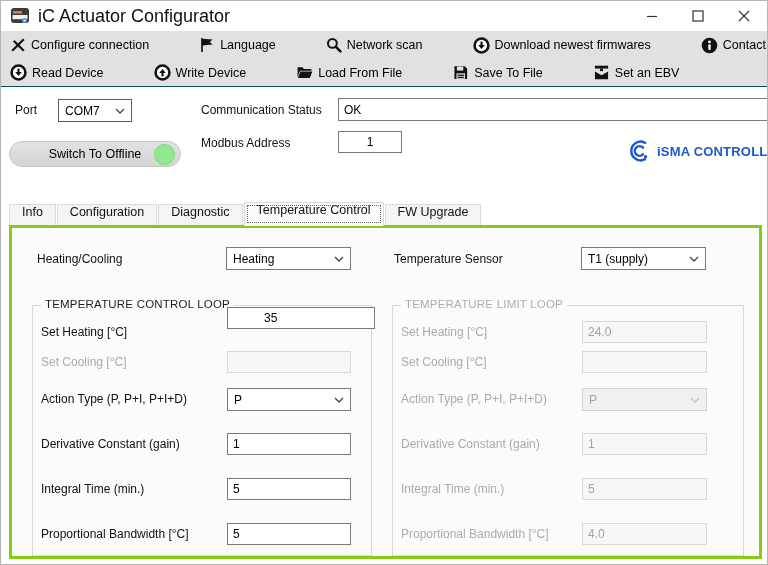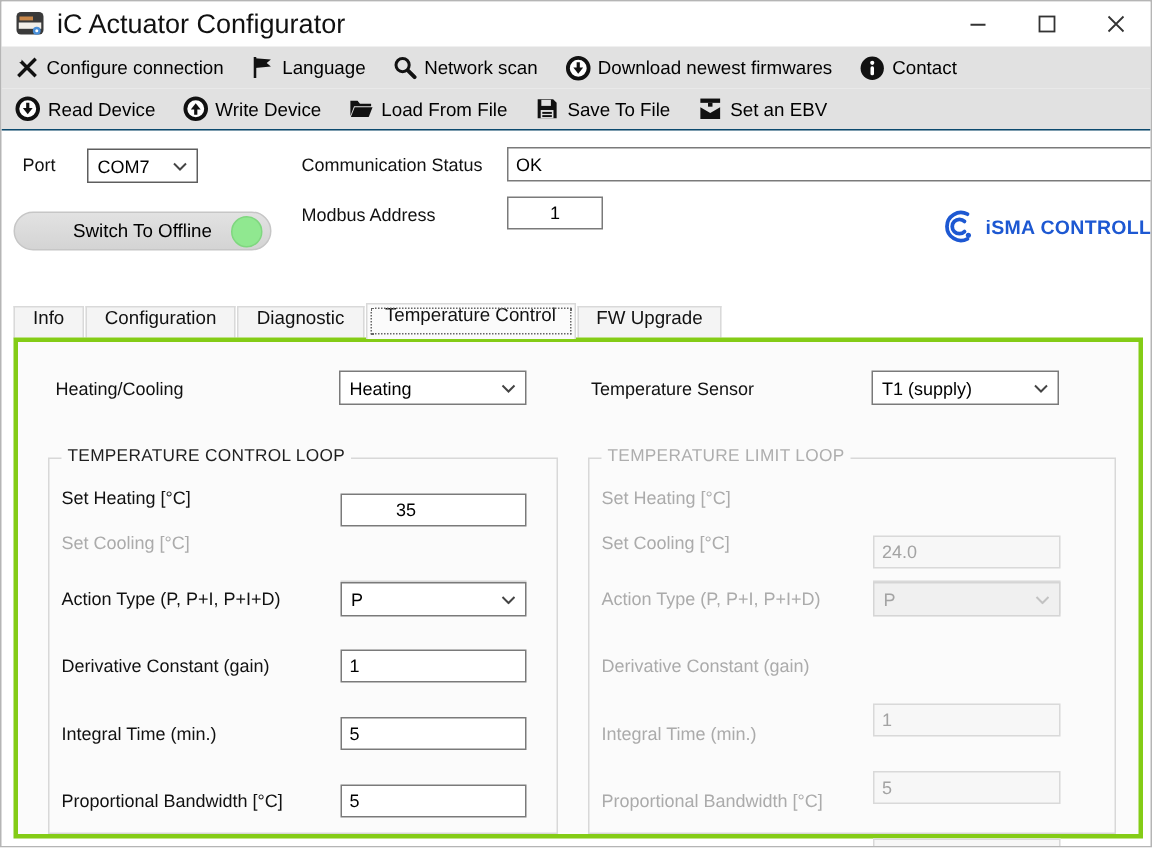--- a/index.html
+++ b/index.html
@@ -8,31 +8,31 @@
   .window { position:relative; width:768px; height:565px; background:#fff; border:1px solid #b5b5b5; overflow:hidden; }
 
   
   .titlebar { position:absolute; left:0; top:0; width:100%; height:30px; background:#fff; display:flex; align-items:center; }
   .app-icon { margin-left:9px; width:20px; height:18px; flex:0 0 auto; }
   .title-text { margin-left:8px; font-size:18px; color:#111; }
   .win-controls { position:absolute; right:0; top:0; height:30px; display:flex; }
   .win-btn { width:46px; height:30px; display:flex; align-items:center; justify-content:center; cursor:default; }
 
   
-  .toolbar { position:absolute; left:0; width:100%; height:28px; background:#e1e1e1; display:flex; align-items:center; }
+  .toolbar { position:absolute; left:0; width:100%; height:28px; background:#e1e1e1; display:flex; align-items:center;gap:32px; }
   .toolbar1 { top:30px; }
   .toolbar2 { top:58px; border-bottom:1px solid #0c4a6e; }
   .tb-btn { display:inline-flex; align-items:center; gap:5px; height:28px; padding:0 9px; font-size:12.5px; color:#000; white-space:nowrap; cursor:default; }
   .tb-btn svg { flex:0 0 auto; }
 
   
   .lbl { position:absolute; font-size:12px; color:#111; white-space:nowrap; }
   .lbl.dis { color:#ababab; }
   .tbx { position:absolute; border:1px solid #7a7a7a; background:#fff; font-family:"Liberation Sans",sans-serif; font-size:12px; color:#000; padding:0 5px; height:23px; outline:none; }
-  .tbx.dis { border-color:#d9d9d9; background:#f7f7f7; color:#a3a3a3;margin-top:36px; }
+  .tbx.dis { border-color:#d9d9d9; background:#f7f7f7; color:#a3a3a3; }
   .tbx.center { text-align:center; }
 
   .combo { position:absolute; height:23px; border:1px solid #7a7a7a; background:#fff; display:flex; align-items:center; justify-content:space-between; padding:0 6px; font-size:12px; color:#000; cursor:default; }
   .combo.dis { border-color:#d5d5d5; background:#f0f0f0; color:#a3a3a3; }
   .combo.dis svg path { stroke:#c2c2c2; }
 
   .pill { position:absolute; left:8px; top:140px; width:172px; height:26px; background:linear-gradient(#e2e2e2,#d4d4d4); border:1px solid #c6c6c6; border-radius:13px; display:flex; align-items:center; justify-content:center; font-size:12.5px; color:#000; cursor:default; }
   .pill-dot { position:absolute; right:5px; top:2px; width:21px; height:21px; border-radius:50%; background:#90e890; border:1px solid #7fd77f; }
 
   .brand { position:absolute; left:627px; top:138px; display:flex; align-items:center; gap:5px; }
@@ -231,21 +231,21 @@
       <span>T1 (supply)</span>
       <svg width="10" height="6" viewBox="0 0 10 6">
           <path d="M1,1 L5,5 L9,1" fill="none" stroke="#444" stroke-width="1.3"></path>
         </svg>
     </div>
 
     <div class="group" style="left:20px; top:77px; width:340px; height:251px;">
       <span class="group-title">TEMPERATURE CONTROL LOOP</span>
 
       <span class="lbl" style="left:8px; top:19px;">Set Heating [°C]</span>
-      <input class="tbx" style="left: 194px; top: 23px; width: 124px; padding-left: 36px;" value="35">
+      <input class="tbx" style="left: 194px; top: 1px; width: 148px; padding-left: 36px;" value="35">
 
       <span class="lbl dis" style="left:8px; top:49px;">Set Cooling [°C]</span>
       <input class="tbx dis" style="left: 194px; top: 45px; width: 124px;" value="">
 
       <span class="lbl" style="left:8px; top:86px;">Action Type (P, P+I, P+I+D)</span>
       <div class="combo" style="left:194px; top:82px; width:124px;">
         <span>P</span>
         <svg width="10" height="6" viewBox="0 0 10 6">
             <path d="M1,1 L5,5 L9,1" fill="none" stroke="#444" stroke-width="1.3"></path>
           </svg>

